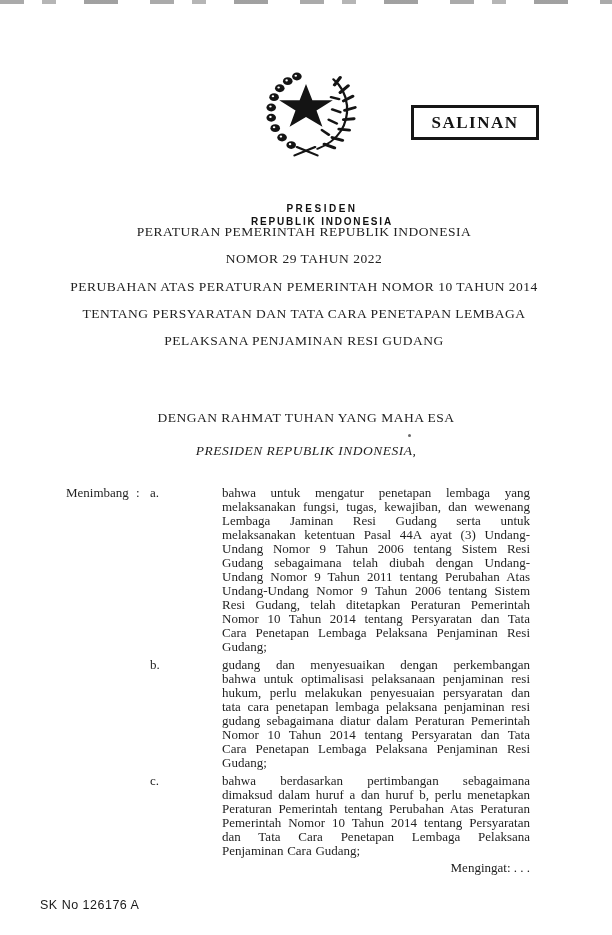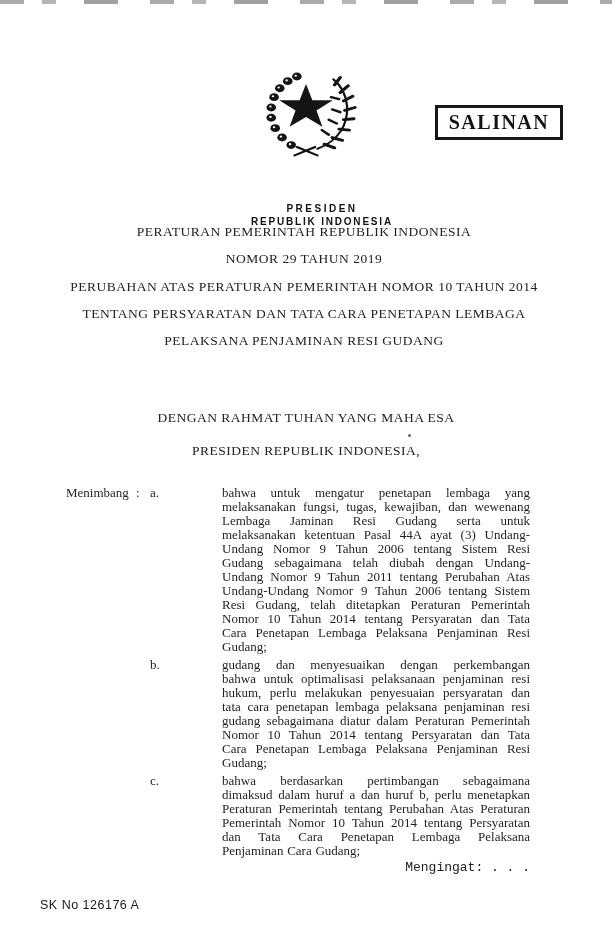--- a/index.html
+++ b/index.html
@@ -34,60 +34,60 @@
   .letterhead{
     position:absolute;left:16px;width:612px;text-align:center;
     font-family:"Liberation Sans", sans-serif;
     font-weight:bold;color:#111;margin-top:41px;
   }
   .lh1{top:162px;font-size:10px;letter-spacing:2.5px;}
   .lh2{top:175px;font-size:10px;letter-spacing:1.8px;}
 
   
   .stamp{
-    position:absolute;left:435px;top:105px;width:122px;height:29px;
+    position:absolute;left:411px;top:105px;width:122px;height:29px;
     border:3px solid #161616;
     display:flex;align-items:center;justify-content:center;
-    font-weight:bold;font-size:20px;letter-spacing:1.5px;
+    font-weight:bold;font-size:17px;letter-spacing:1.5px;
     color:#141414;
   }
 
   
   .title-block{
     position:absolute;left:0;top:218px;width:608px;text-align:center;
   }
   .title-block div{
     line-height:27.3px;font-size:13.5px;letter-spacing:.5px;color:#222;
   }
   .invocation,.authority{
     position:absolute;left:0;width:612px;text-align:center;
     font-size:13.5px;letter-spacing:.5px;color:#222;
   }
   .invocation{top:410px;}
-  .authority{top:443px;}
+  .authority{top:443px;font-style:italic;}
 
   
   .consider{position:absolute;left:66px;top:486px;width:464px;font-size:13px;}
   .c-label{position:absolute;left:0;top:0;line-height:14px;}
   .c-colon{position:absolute;left:70px;top:0;line-height:14px;}
   .c-items{position:absolute;left:84px;top:0;width:380px;}
   .c-item{display:flex;margin-bottom:4px;}
   .c-marker{width:32px;flex:0 0 32px;line-height:14px;}
   .c-body{width:348px;}
   .tl{
     line-height:14px;height:14px;overflow:hidden;
     text-align:justify;text-align-last:justify;
     word-spacing:.5px;
     padding-left:40px;
   }
   .tl.last{text-align:right;text-align-last:left;}
 
   .catchword{
     position:absolute;right:82px;top:860px;
-    font-size:13px;color:#222;font-family:Liberation Mono, monospace;
+    font-size:13px;color:#222;
   }
   .footer-code{
     position:absolute;left:40px;top:898px;
     font-family:"Liberation Sans", sans-serif;
     font-size:12.5px;color:#1a1a1a;letter-spacing:.5px;
   }
 </style>
 </head>
 <body>
 
@@ -145,21 +145,21 @@
     </g>
   </svg>
 
   <div class="letterhead lh1">PRESIDEN</div>
   <div class="letterhead lh2">REPUBLIK INDONESIA</div>
 
   <div class="stamp">SALINAN</div>
 
   <div class="title-block">
     <div>PERATURAN PEMERINTAH REPUBLIK INDONESIA</div>
-    <div>NOMOR 29 TAHUN 2019</div>
+    <div>NOMOR 29 TAHUN 2022</div>
     <div>PERUBAHAN ATAS PERATURAN PEMERINTAH NOMOR 10 TAHUN 2014</div>
     <div>TENTANG PERSYARATAN DAN TATA CARA PENETAPAN LEMBAGA</div>
     <div>PELAKSANA PENJAMINAN RESI GUDANG</div>
   </div>
 
   <div class="invocation">DENGAN RAHMAT TUHAN YANG MAHA ESA</div>
   <div class="authority">PRESIDEN REPUBLIK INDONESIA,</div>
 
   <div class="consider">
     <div class="c-label">Menimbang</div>

